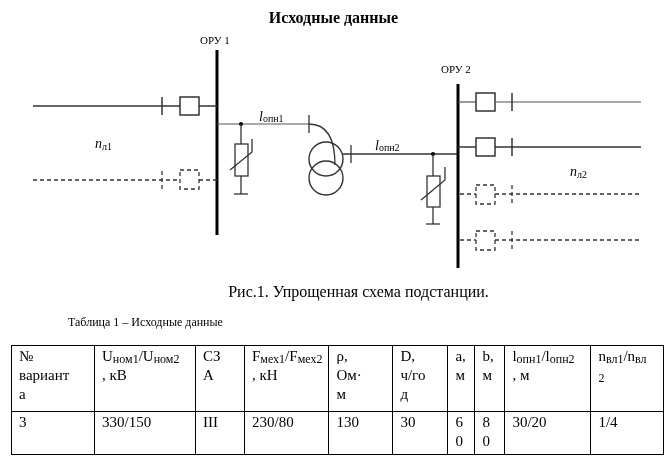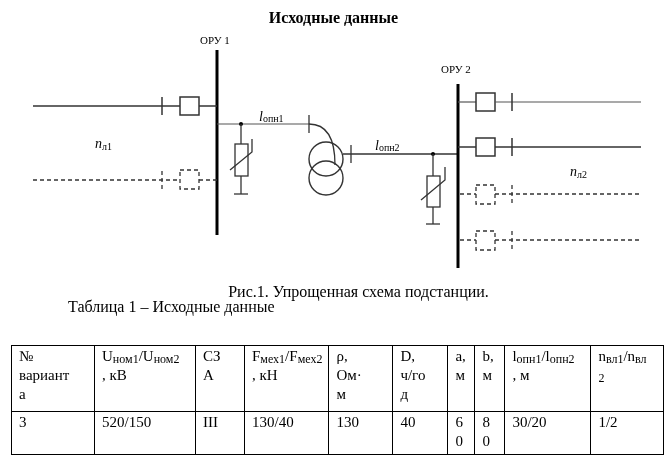--- a/index.html
+++ b/index.html
@@ -1,21 +1,21 @@
 <!DOCTYPE html>
 <html><head>
 <meta charset="utf-8">
 <style>
   html, body { margin:0; padding:0; background:#ffffff; }
   body { width:667px; height:464px; position:relative; overflow:hidden; font-family:"Liberation Serif", serif; color:#000; }
   .abs { position:absolute; }
   #title { left:0; width:667px; top:9px; text-align:center; font-weight:bold; font-size:16px; }
   #diagram { position:absolute; left:0; top:0; }
   #caption { left:0; width:667px; top:283px; text-align:center; font-size:16px; padding-left:50px; box-sizing:border-box; }
-  #table-title { left:68px; top:298px; font-size:16px; }
+  #table-title { left:68px; top:315px; font-size:12px; }
   table { position:absolute; left:11px; top:345px; border-collapse:collapse; font-size:15px; line-height:19px; }
   td { border:1.5px solid #000; vertical-align:top; padding:1px 6px 0 7px; }
   tr.head td { height:64px; }
   tr.body td { height:41px; }
   sub { font-size:12px; vertical-align:-2px; line-height:0; }
   .diag-text { font-family:"Liberation Serif", serif; }
 </style>
 </head>
 <body>
 
@@ -127,26 +127,26 @@
     <td><span>F</span><sub>мех1</sub><span>/</span><span>F</span><sub>мех2</sub><br><span>, кН</span></td>
     <td><span>ρ,</span><br><span>Ом·</span><br><span>м</span></td>
     <td><span>D,</span><br><span>ч/го</span><br><span>д</span></td>
     <td><span>а,</span><br><span>м</span></td>
     <td><span>b,</span><br><span>м</span></td>
     <td><span>l</span><sub>опн1</sub><span>/</span><span>l</span><sub>опн2</sub><br><span>, м</span></td>
     <td><span>n</span><sub>вл1</sub><span>/</span><span>n</span><sub>вл</sub><br><sub>2</sub></td>
   </tr>
   <tr class="body">
     <td>3</td>
-    <td>520/150</td>
+    <td>330/150</td>
     <td>III</td>
-    <td>130/40</td>
+    <td>230/80</td>
     <td>130</td>
-    <td>40</td>
+    <td>30</td>
     <td style="white-space:pre-line">6
 0</td>
     <td style="white-space:pre-line">8
 0</td>
     <td>30/20</td>
-    <td>1/2</td>
+    <td>1/4</td>
   </tr>
 </tbody>
   </table>
 
 </body></html>

